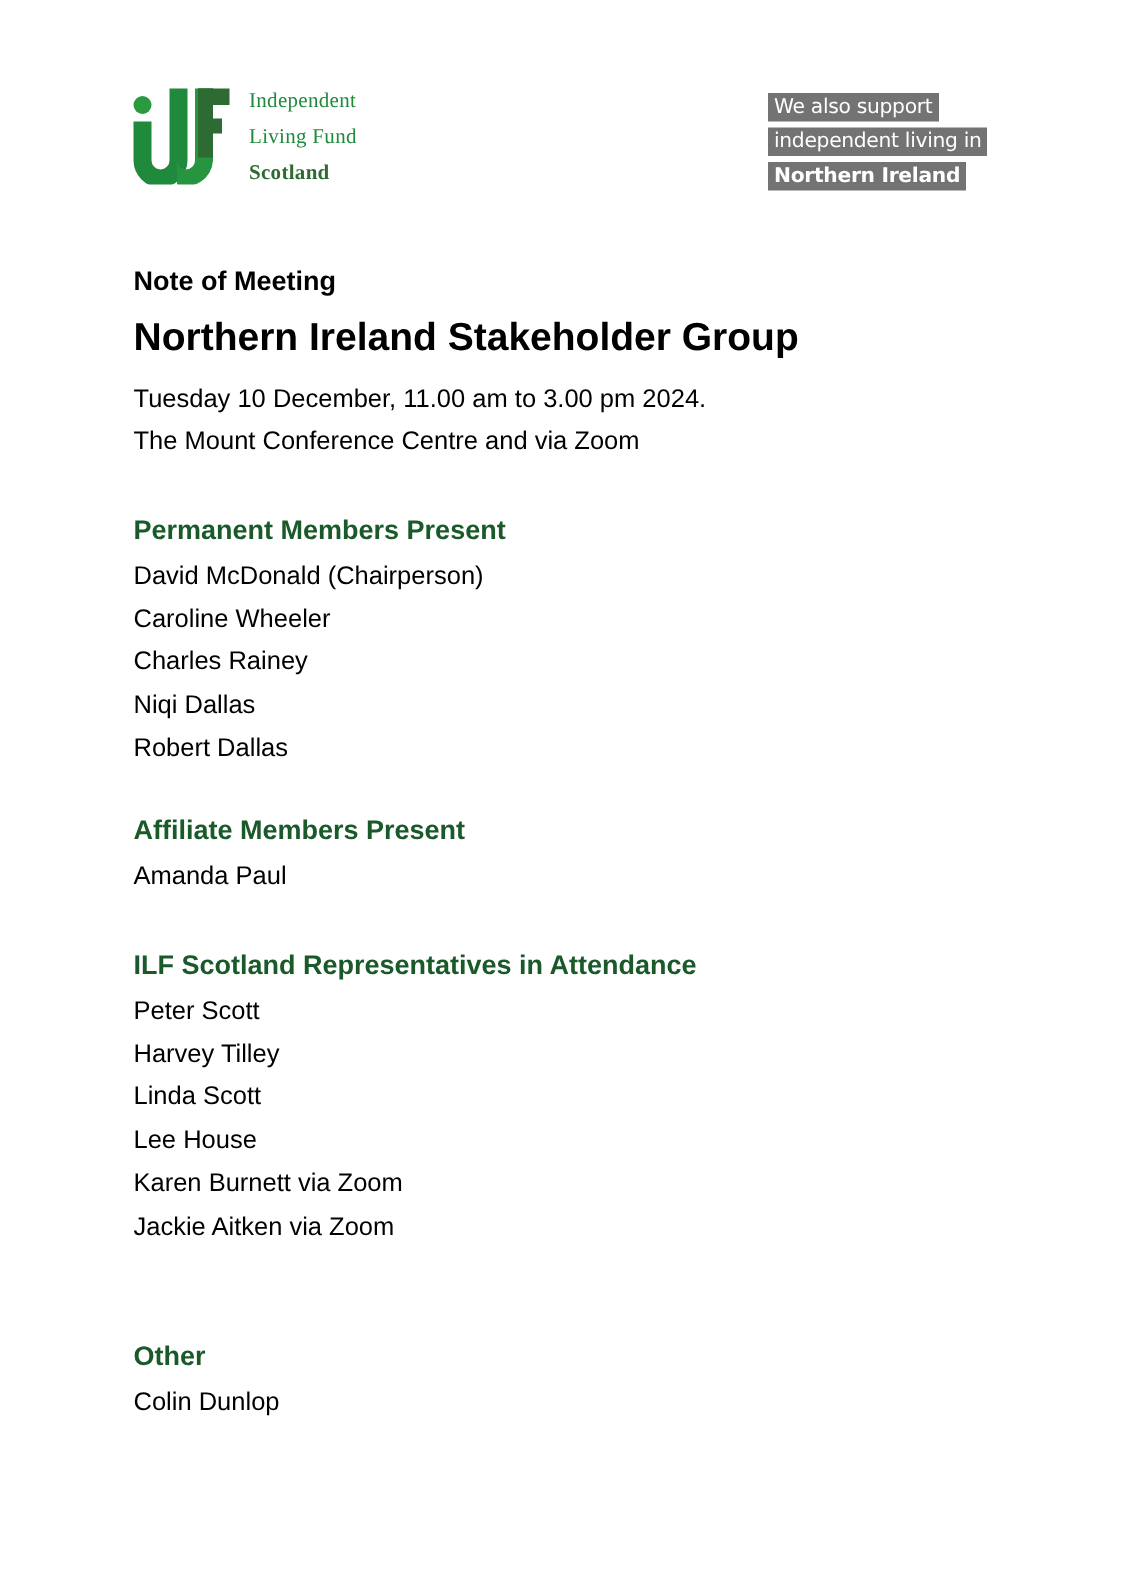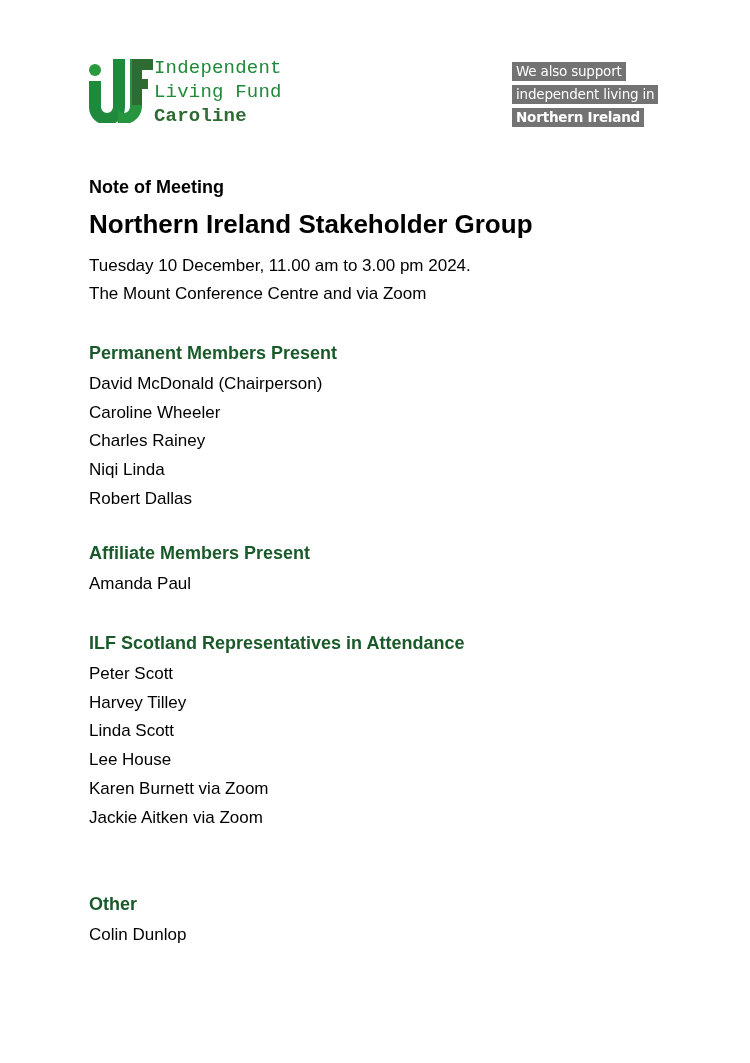--- a/index.html
+++ b/index.html
@@ -3,22 +3,22 @@
   <meta charset="utf-8">
   <style>
     html, body { margin: 0; padding: 0; background: #ffffff; }
     body {
       width: 750px; height: 1063px; position: relative; overflow: hidden;
       font-family: "Liberation Sans", sans-serif; color: #000;
     }
     .logo-left { position: absolute; left: 88px; top: 57px; display: flex; align-items: flex-start; }
     .logo-mark { width: 66px; height: 66px; }
     .logo-text {
-      margin-top: -1px;
-      font-family: Liberation Mono, monospace; font-size: 19px; line-height: 24px;
+      margin-left: 12px; margin-top: -1px;
+      font-family: Liberation Serif, serif; font-size: 14px; line-height: 24px;
       color: #1f8a3c; letter-spacing: 0.2px;
     }
     .logo-text .bold { font-weight: bold; color: #2e6b32; }
     .ni-badge { position: absolute; left: 512px; top: 62px; }
     .ni-line {
       display: block; width: fit-content; background: #737373; color: #fff;
       font-family: "DejaVu Sans", sans-serif; font-size: 13.5px; line-height: 19px;
       padding: 0 4px; margin-bottom: 4px; letter-spacing: -0.2px;
     }
     .ni-line.bold { font-weight: bold; }
@@ -42,42 +42,42 @@
     <circle cx="7" cy="13" r="6" fill="#2a9a3e"></circle>
     <path d="M1 24 h12 v26 a6 6 0 0 0 12 0 V2 h12 v48 a18 18 0 0 1 -36 0 Z" fill="#1f8a3c"></path>
     <path d="M30 50 a6 6 0 0 0 12 0 V2 h12 v48 a18 18 0 0 1 -24 16 Z" fill="#27953f"></path>
     <rect x="44" y="2" width="21" height="11" fill="#2e6b32"></rect>
     <rect x="44" y="22" width="16" height="10" fill="#2e6b32"></rect>
     <rect x="44" y="2" width="10" height="46" fill="#2e6b32"></rect>
   </svg>
   <div class="logo-text">
     <div>Independent</div>
     <div>Living Fund</div>
-    <div class="bold">Caroline</div>
+    <div class="bold">Scotland</div>
   </div>
 </div>
 
 <div class="ni-badge">
   <span class="ni-line">We also support</span>
   <span class="ni-line">independent living in</span>
   <span class="ni-line bold">Northern Ireland</span>
 </div>
 
 <div class="doc-label">Note of Meeting</div>
 <div class="doc-title">Northern Ireland Stakeholder Group</div>
 <div class="meta date">Tuesday 10 December, 11.00 am to 3.00 pm 2024.</div>
 <div class="meta venue">The Mount Conference Centre and via Zoom</div>
 
 <div class="section" style="top:341px;">
   <h2>Permanent Members Present</h2>
   <ul>
     <li>David McDonald (Chairperson)</li>
     <li>Caroline Wheeler</li>
     <li>Charles Rainey</li>
-    <li>Niqi Linda</li>
+    <li>Niqi Dallas</li>
     <li>Robert Dallas</li>
   </ul>
 </div>
 
 <div class="section" style="top:541px;">
   <h2>Affiliate Members Present</h2>
   <ul>
     <li>Amanda Paul</li>
   </ul>
 </div>

